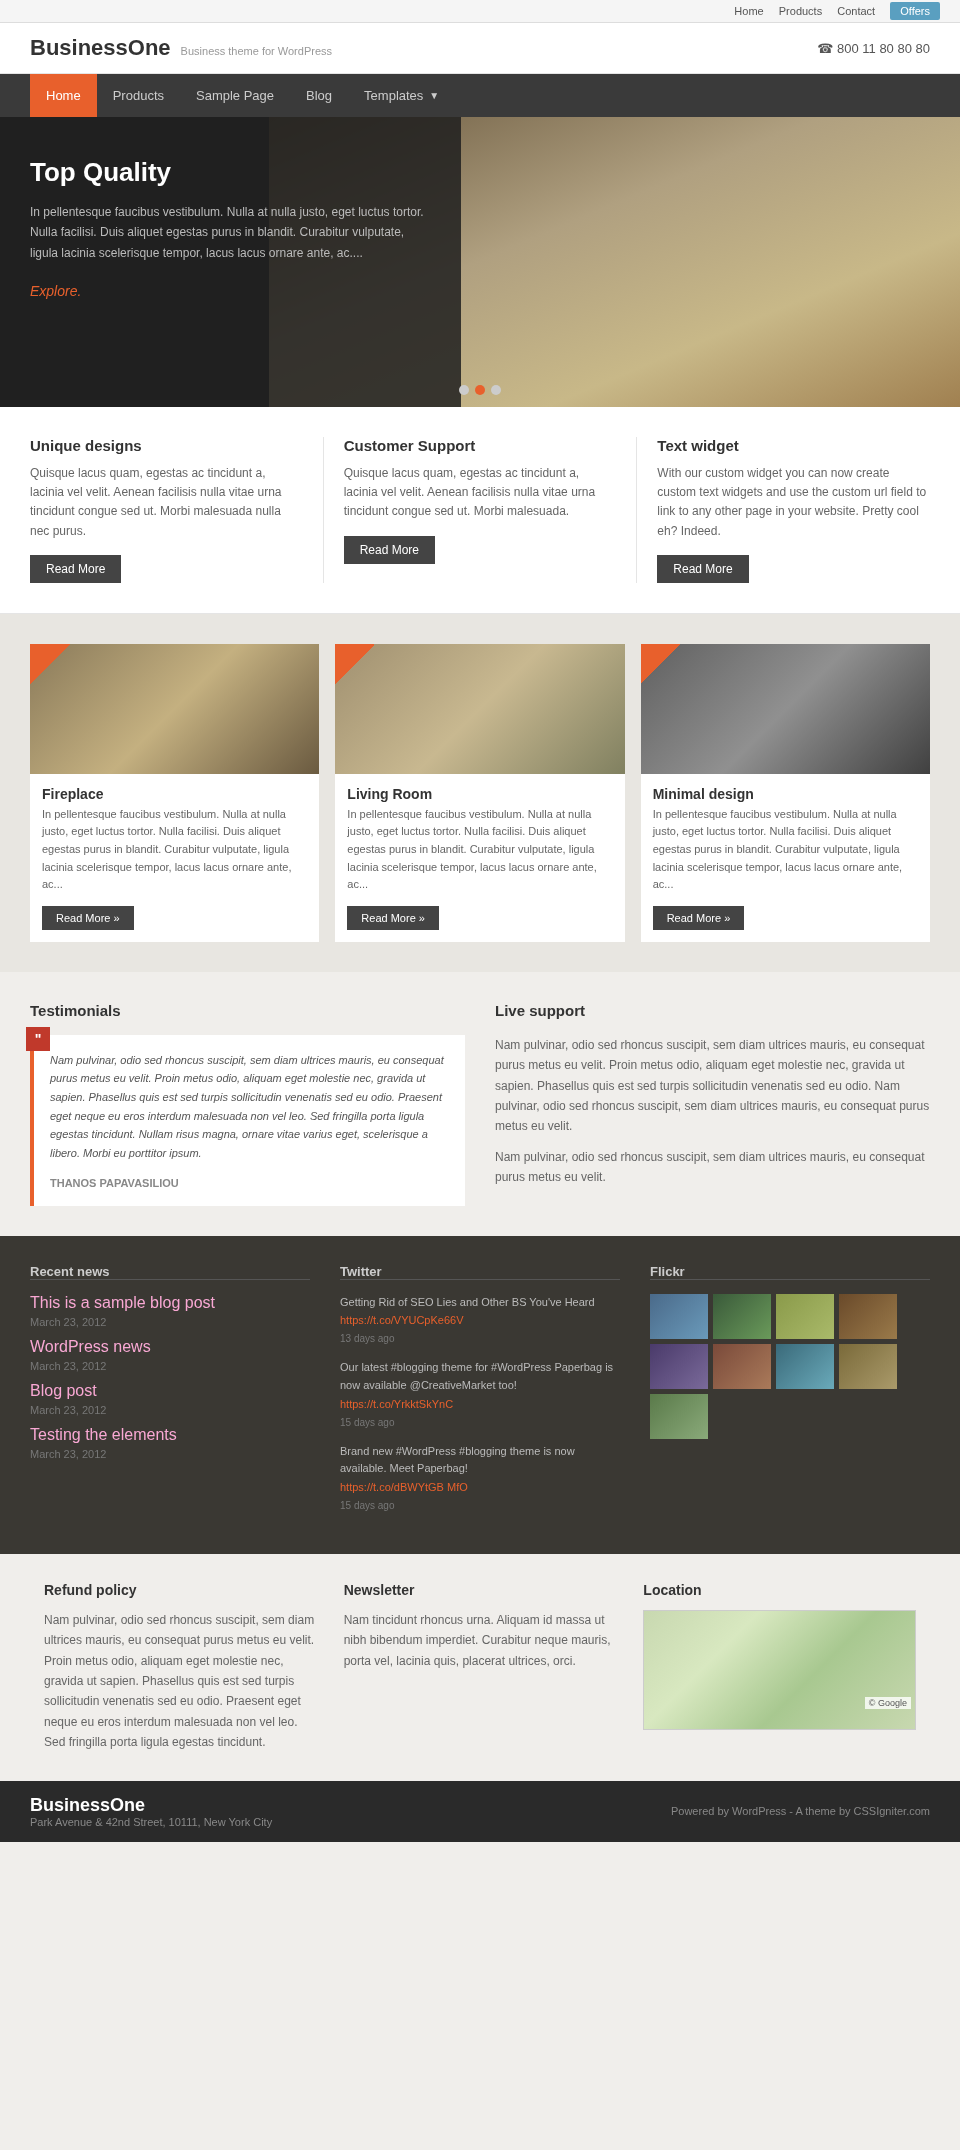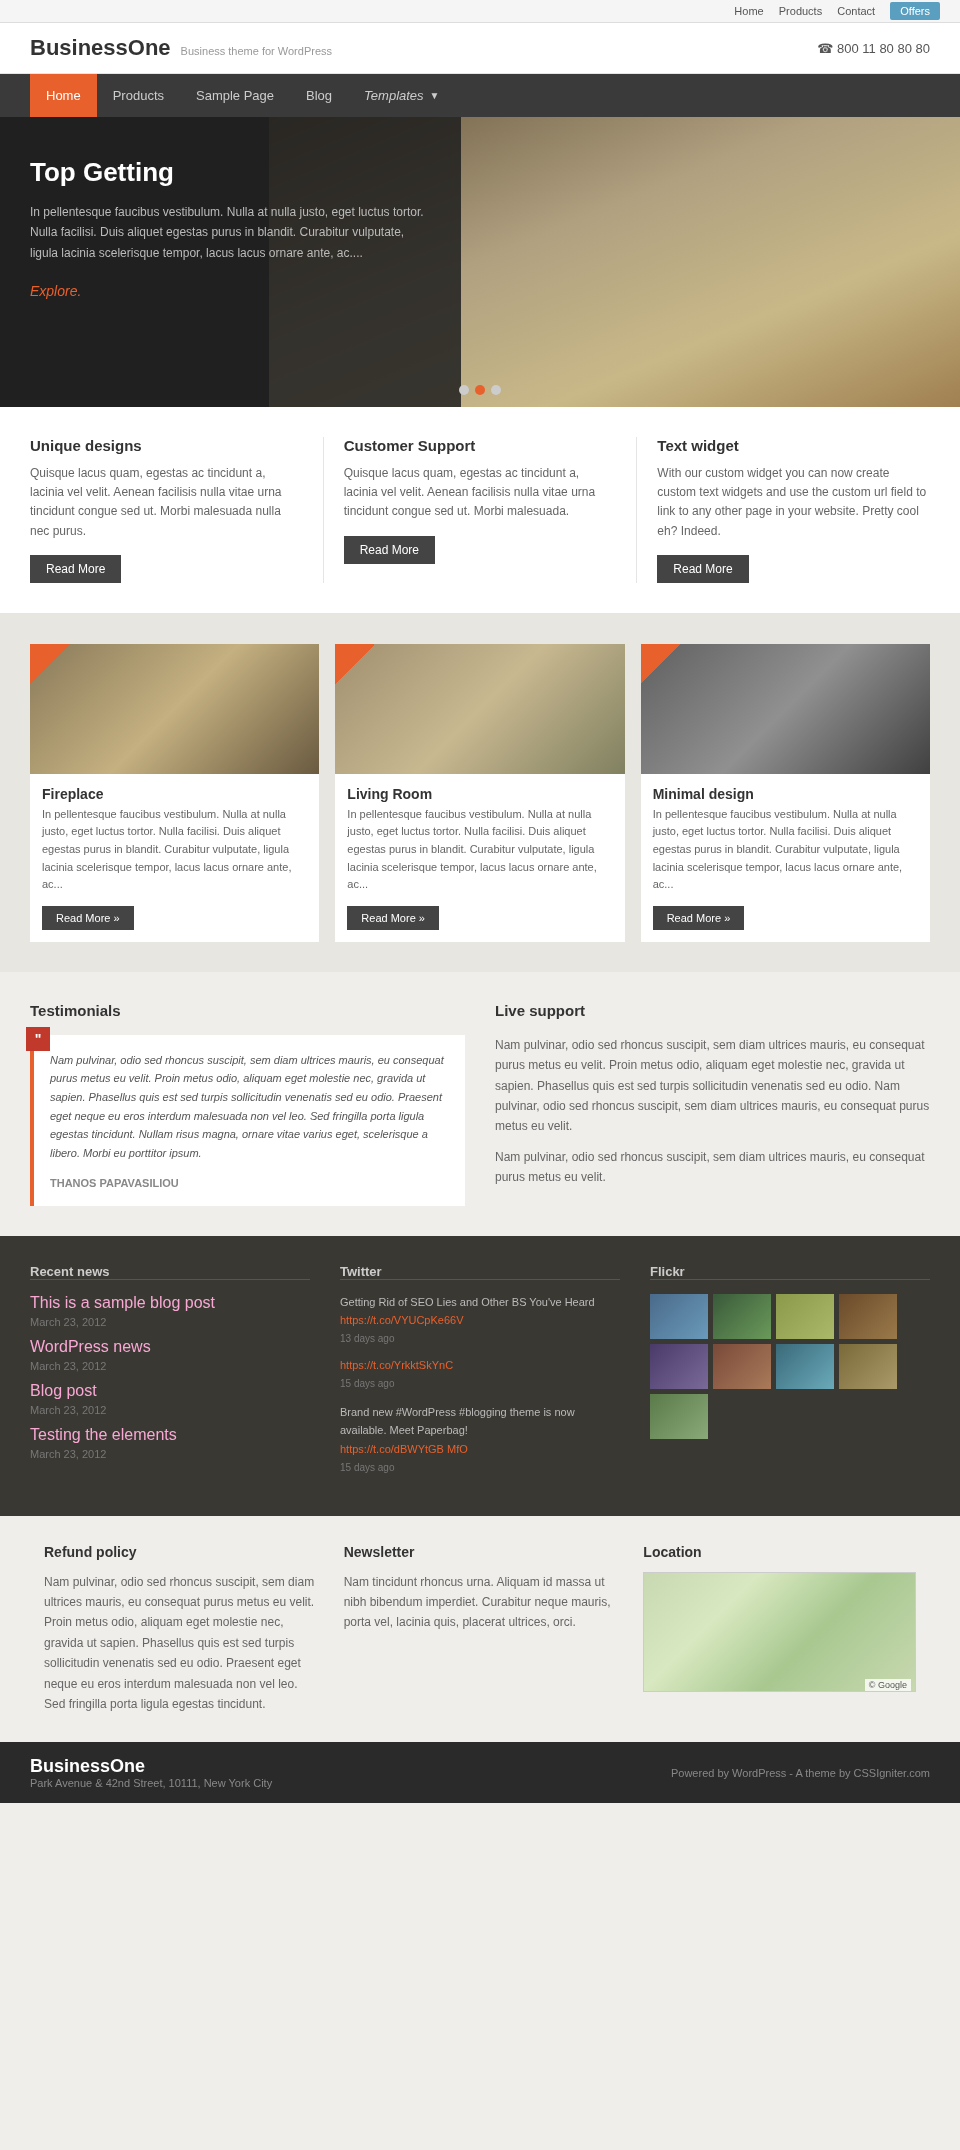--- a/index.html
+++ b/index.html
@@ -16,21 +16,21 @@
     .logo-text { font-size: 22px; font-weight: bold; color: #333; }
     .logo-tagline { font-size: 11px; color: #999; }
     .header-phone { font-size: 13px; color: #555; }
     .header-phone::before { content: "☎ "; }
 
     
     .nav { background: #3a3a3a; display: flex; align-items: center; padding: 0 30px; }
     .nav a { color: #ccc; text-decoration: none; padding: 14px 16px; display: block; font-size: 13px; }
     .nav a.active { background: #e8602c; color: #fff; }
     .nav .has-dropdown { position: relative; display: flex; align-items: center; }
-    .nav .has-dropdown a { padding-right: 20px; font-style: italic; }
+    .nav .has-dropdown a { padding-right: 20px; }
     .nav .dropdown-arrow { color: #ccc; font-size: 10px; margin-left: -14px; }
 
     
     .hero { position: relative; background: #2a2a2a; overflow: hidden; height: 290px; }
     .hero-content { position: absolute; left: 0; top: 0; width: 48%; height: 100%; background: rgba(30,30,30,0.85); padding: 40px 30px; z-index: 2; }
     .hero-content h1 { color: #fff; font-size: 26px; margin-bottom: 14px; }
     .hero-content p { color: #bbb; font-size: 12px; line-height: 1.7; margin-bottom: 20px; }
     .hero-content .explore { color: #e8602c; font-size: 14px; font-style: italic; }
     .hero-image { position: absolute; right: 0; top: 0; width: 72%; height: 100%; background: linear-gradient(135deg, #8a7a6a 0%, #c4b090 30%, #a0906a 60%, #d4c4a0 100%); overflow: hidden; }
     .hero-image-inner { width: 100%; height: 100%; background: linear-gradient(to bottom right, #6b5a40 0%, #b0a080 40%, #c8b888 70%, #a08050 100%); }
@@ -95,21 +95,21 @@
     .flickr-thumb-9 { background: linear-gradient(135deg, #5a7a4a, #8aaa7a); }
 
     
     .footer-mid { background: #f0eeeb; padding: 28px 44px; display: flex; gap: 27px; }
     .footer-mid-col { flex: 1; }
     .footer-mid-col h4 { font-size: 14px; color: #333; margin-bottom: 12px; }
     .footer-mid-col p { font-size: 12px; color: #666; line-height: 1.7; }
     .newsletter-form input { width: 100%; border: 1px solid #ccc; padding: 8px 10px; font-size: 12px; margin-bottom: 8px; color: #999; background: #fff; }
     .newsletter-form .subscribe-btn { background: #e8602c; color: #fff; border: none; padding: 9px 20px; font-size: 12px; cursor: pointer; margin-top: 4px; }
     .map-placeholder { width: 100%; height: 120px; background: linear-gradient(135deg, #c8d8b0 0%, #d8e8c0 30%, #a8c890 60%, #c8d8b0 100%); position: relative; border: 1px solid #ccc; margin-top: 10px; overflow: hidden; }
-    .map-text { position: absolute; bottom: 0; right: 4px; font-size: 9px; color: #555; background: rgba(255,255,255,0.8); padding: 1px 4px; }
+    .map-text { position: absolute; bottom: 20px; right: 4px; font-size: 9px; color: #555; background: rgba(255,255,255,0.8); padding: 1px 4px; }
     .location-text { font-size: 12px; color: #555; line-height: 1.6; margin-bottom: 8px; }
 
     
     .footer-bottom { background: #2a2a2a; padding: 14px 30px; display: flex; justify-content: space-between; align-items: center; }
     .footer-bottom .logo-bottom { font-size: 18px; font-weight: bold; color: #fff; }
     .footer-bottom .address { font-size: 11px; color: #888; }
     .footer-bottom .credit { font-size: 11px; color: #888; }
     .portfolio-corner { position: absolute; top: 0; left: 0; width: 40px; height: 40px; background: linear-gradient(135deg, #e8602c 50%, transparent 50%); }
   </style>
 </head>
@@ -136,21 +136,21 @@
   <a href="#">Sample Page</a>
   <a href="#">Blog</a>
   <div class="has-dropdown">
     <a href="#">Templates</a>
     <span class="dropdown-arrow">▼</span>
   </div>
 </nav>
 
 <div class="hero">
   <div class="hero-content">
-    <h1>Top Getting</h1>
+    <h1>Top Quality</h1>
     <p>In pellentesque faucibus vestibulum. Nulla at nulla justo, eget luctus tortor. Nulla facilisi. Duis aliquet egestas purus in blandit. Curabitur vulputate, ligula lacinia scelerisque tempor, lacus lacus ornare ante, ac....</p>
     <span class="explore">Explore.</span>
   </div>
   <div class="hero-image">
     <div class="hero-image-inner"></div>
   </div>
   <div class="slider-dots">
     <div class="slider-dot"></div>
     <div class="slider-dot active"></div>
     <div class="slider-dot"></div>
@@ -241,20 +241,21 @@
     <span class="post-date">March 23, 2012</span>
   </div>
   <div class="footer-col">
     <h4>Twitter</h4>
     <div class="twitter-item">
       <p>Getting Rid of SEO Lies and Other BS You've Heard</p>
       <a href="#" class="tw-link">https://t.co/VYUCpKe66V</a>
       <span class="tw-time">13 days ago</span>
     </div>
     <div class="twitter-item">
+      <p>Our latest #blogging theme for #WordPress Paperbag is now available @CreativeMarket too!</p>
       <a href="#" class="tw-link">https://t.co/YrkktSkYnC</a>
       <span class="tw-time">15 days ago</span>
     </div>
     <div class="twitter-item">
       <p>Brand new #WordPress #blogging theme is now available. Meet Paperbag!</p>
       <a href="#" class="tw-link">https://t.co/dBWYtGB MfO</a>
       <span class="tw-time">15 days ago</span>
     </div>
   </div>
   <div class="footer-col">

